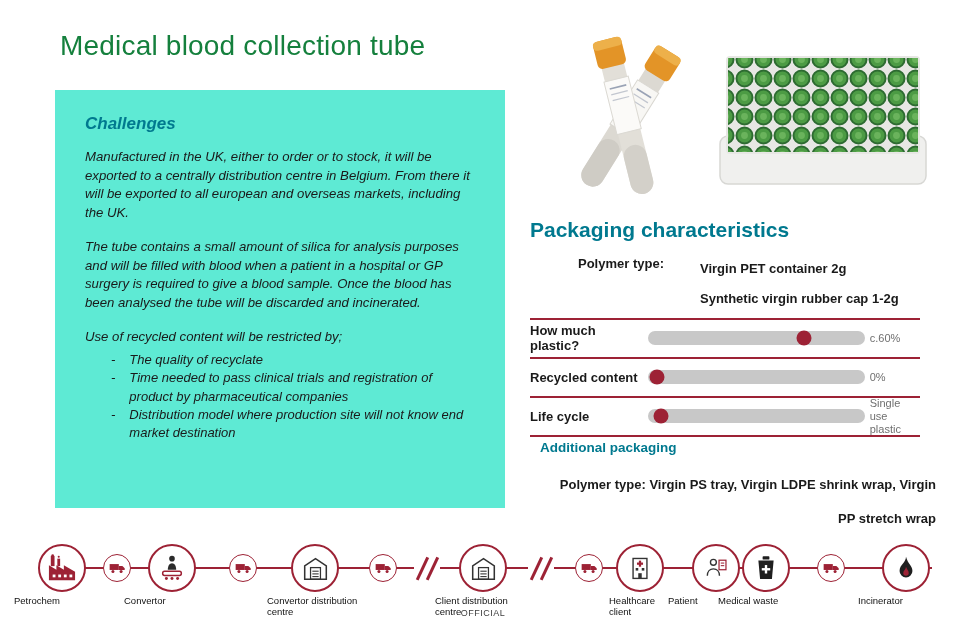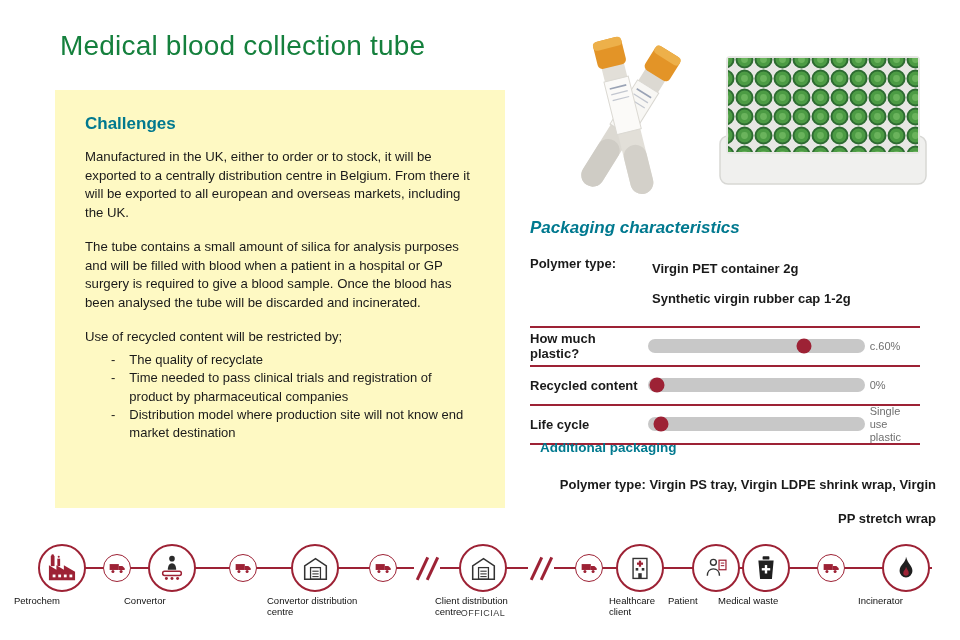--- a/index.html
+++ b/index.html
@@ -4,32 +4,32 @@
 <style>
   * { margin:0; padding:0; box-sizing:border-box; }
   html,body { width:960px; height:640px; }
   body { font-family:"Liberation Sans", sans-serif; background:#fff; color:#1a1a1a; position:relative; overflow:hidden; }
 
   .slide { position:absolute; inset:0; background:#ffffff; }
 
   .title { position:absolute; left:60px; top:30px; font-size:28px; font-weight:400; color:#15803d; letter-spacing:.2px; }
 
   
-  .challenges { position:absolute; left:55px; top:90px; width:450px; height:418px; background:#fef9c3; padding:24px 28px 20px 30px; }
+  .challenges { position:absolute; left:55px; top:90px; width:450px; height:418px; background:#5eead4; padding:24px 28px 20px 30px;font-style:italic; }
   .challenges h2 { color:#00798f; font-size:17px; font-weight:700; margin-bottom:14px; }
   .challenges p { font-size:13.2px; line-height:1.42; margin-bottom:15px; }
   .challenges p.tight { margin-bottom:4px; }
   ul.dashes { list-style:none; margin-left:26px; }
   ul.dashes li { font-size:13px; line-height:1.42; display:flex; }
   ul.dashes li::before { content:"-"; margin-right:14px; }
 
   
-  .pack-heading { position:absolute; left:530px; top:218px; color:#00798f; font-size:17px; font-weight:700;font-style:italic; }
+  .pack-heading { position:absolute; left:530px; top:218px; color:#00798f; font-size:21px; font-weight:700; }
   .pack-panel { position:absolute; left:530px; top:248px; width:390px; }
-  .prow { display:flex; padding:6px 0 12px 0; }
+  .prow { display:flex; padding:6px 0 4px 0;margin-left:48px; }
   .prow .plabel { width:122px; font-size:13px; font-weight:700; padding-top:2px; }
   .prow .pvals { font-size:13px; font-weight:700; line-height:2.3; }
   .redline { border:none; border-top:2px solid #9d2235; margin:0; }
   .srow { display:flex; align-items:center; height:37px; }
   .srow .slabel { width:122px; font-size:13px; font-weight:700; }
   .track { position:relative; width:224px; height:14px; background:#c8c8c8; border-radius:7px; }
   .dot { position:absolute; top:50%; transform:translate(-50%,-50%); width:15px; height:15px; border-radius:50%; background:#9d2235; }
   .sval { font-size:11px; color:#6f6f6f; margin-left:5px; width:52px; line-height:1.15; }
   .add-heading { position:absolute; left:540px; top:440px; color:#00798f; font-size:13.5px; font-weight:700; }
   .add-text { position:absolute; left:558px; top:468px; width:378px; font-size:13px; font-weight:700; line-height:2.6;text-align:right; }

